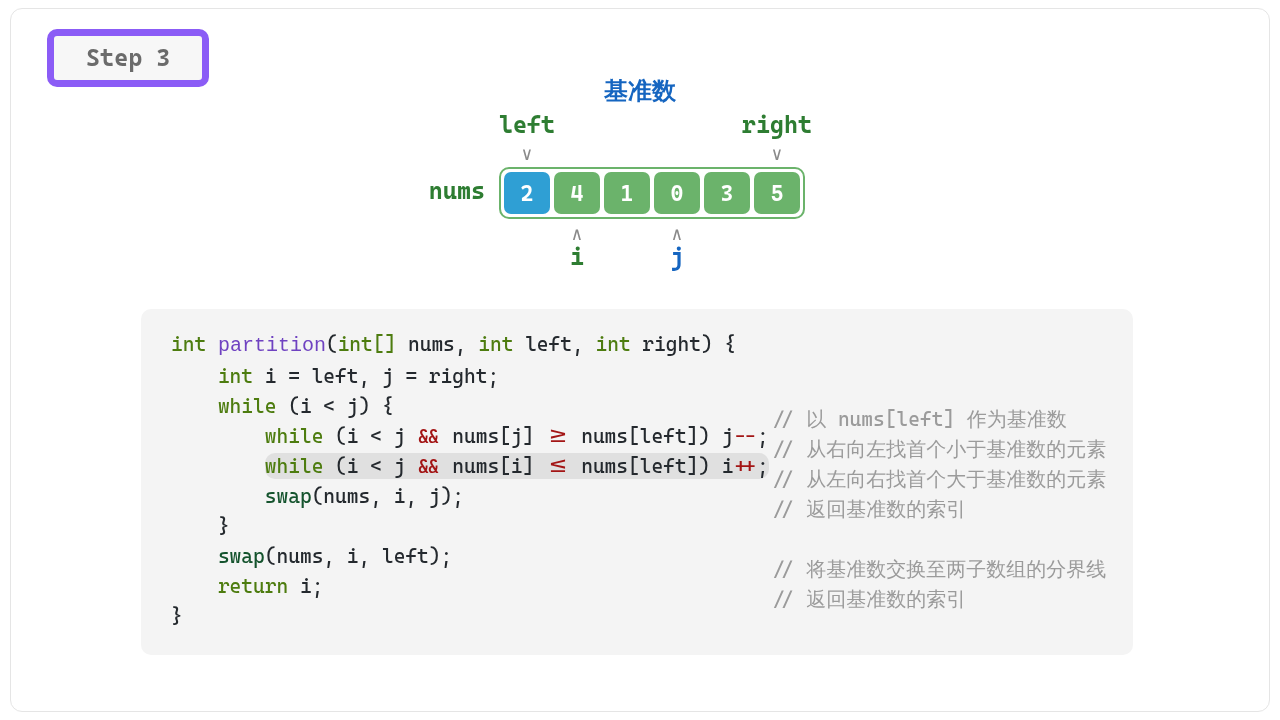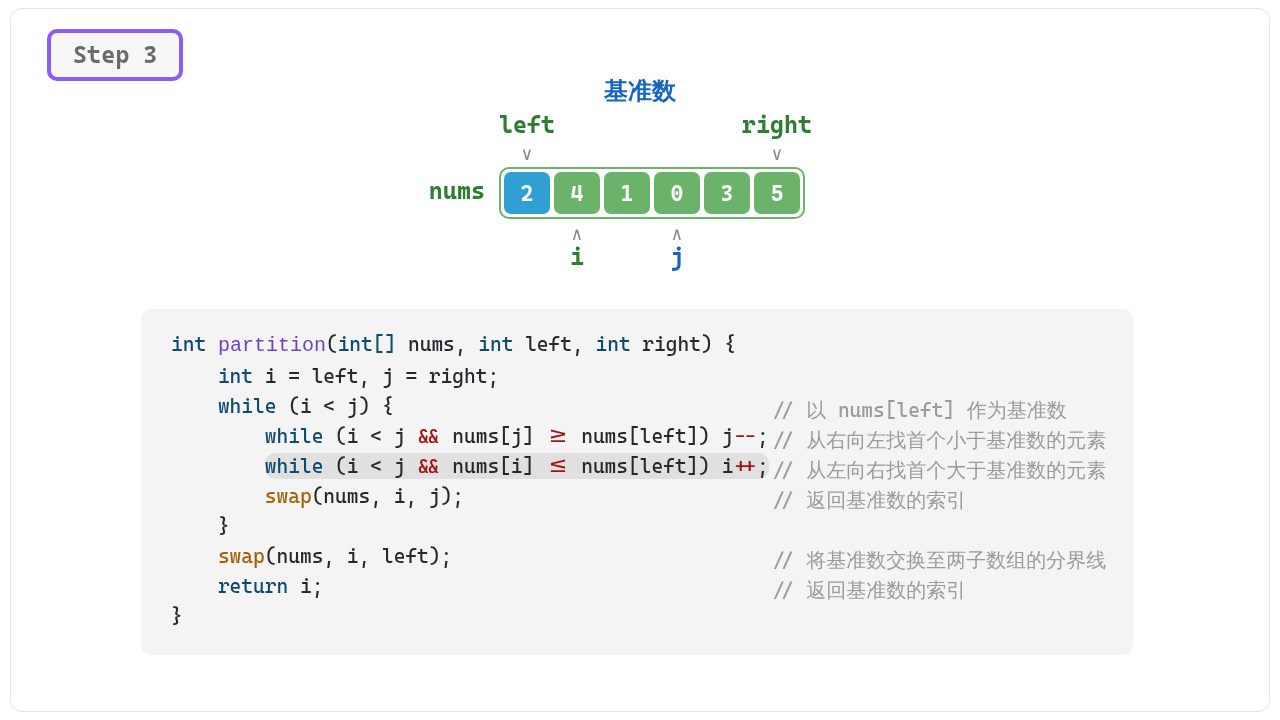--- a/index.html
+++ b/index.html
@@ -14,22 +14,22 @@
     position: absolute;
     left: 10px; top: 8px;
     width: 1260px; height: 704px;
     border: 1px solid #e5e5e5;
     border-radius: 12px;
     background: #fff;
   }
   .step-badge {
     position: absolute;
     left: 36px; top: 20px;
-    padding: 8px 22px;
-    border: 4px solid #8b5cf6;
+    padding: 8px 32px;
+    border: 7px solid #8b5cf6;
     border-radius: 10px;
     background: #f7f7f7;
     color: #6b6b6b;
     font-weight: 700;
     font-size: 24px;
   }
   .diagram {
     position: absolute;
     left: 0; top: 18px;
     width: 100%;
@@ -129,30 +129,30 @@
     padding-left: 30px;
   }
   .hl {
     background: #e0e0e0;
     border-radius: 10px;
     display: inline;
     padding: 1px 0;
     margin-top: 40px;
   }
   .tok-cmt { color: #9b9b9b; }
-  .tok-kw  { color: #0c4a6e; }
+  .tok-kw  { color: #4d7c0f; }
   .tok-fn  { color: #6f42c1; font-family: Liberation Mono, monospace; }
-  .tok-type{ color: #a16207; }
+  .tok-type{ color: #14532d; }
   .tok-var { color: #24292e; }
   .tok-op  { color: #a31515; }
   .tok-plain{ color:#24292e; }
   .side-cmt {
     position: absolute;
     left: 630px;
-    top: 4px;
+    top: 13px;
     color: #9b9b9b;
   }
 </style>
 </head>
 <body>
 
 <div class="canvas">
 
   <div class="step-badge">Step 3</div>
 

